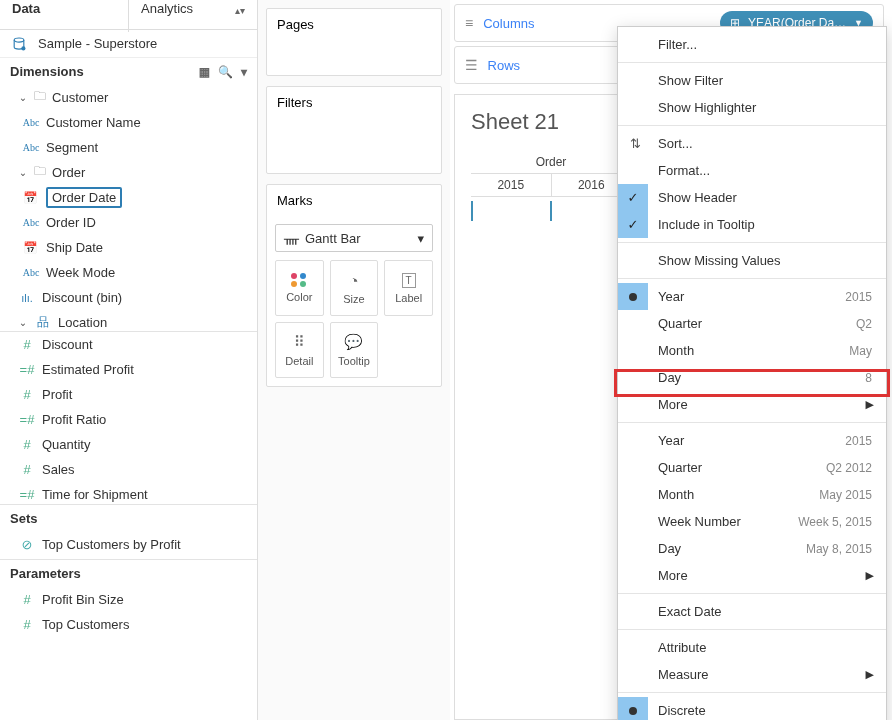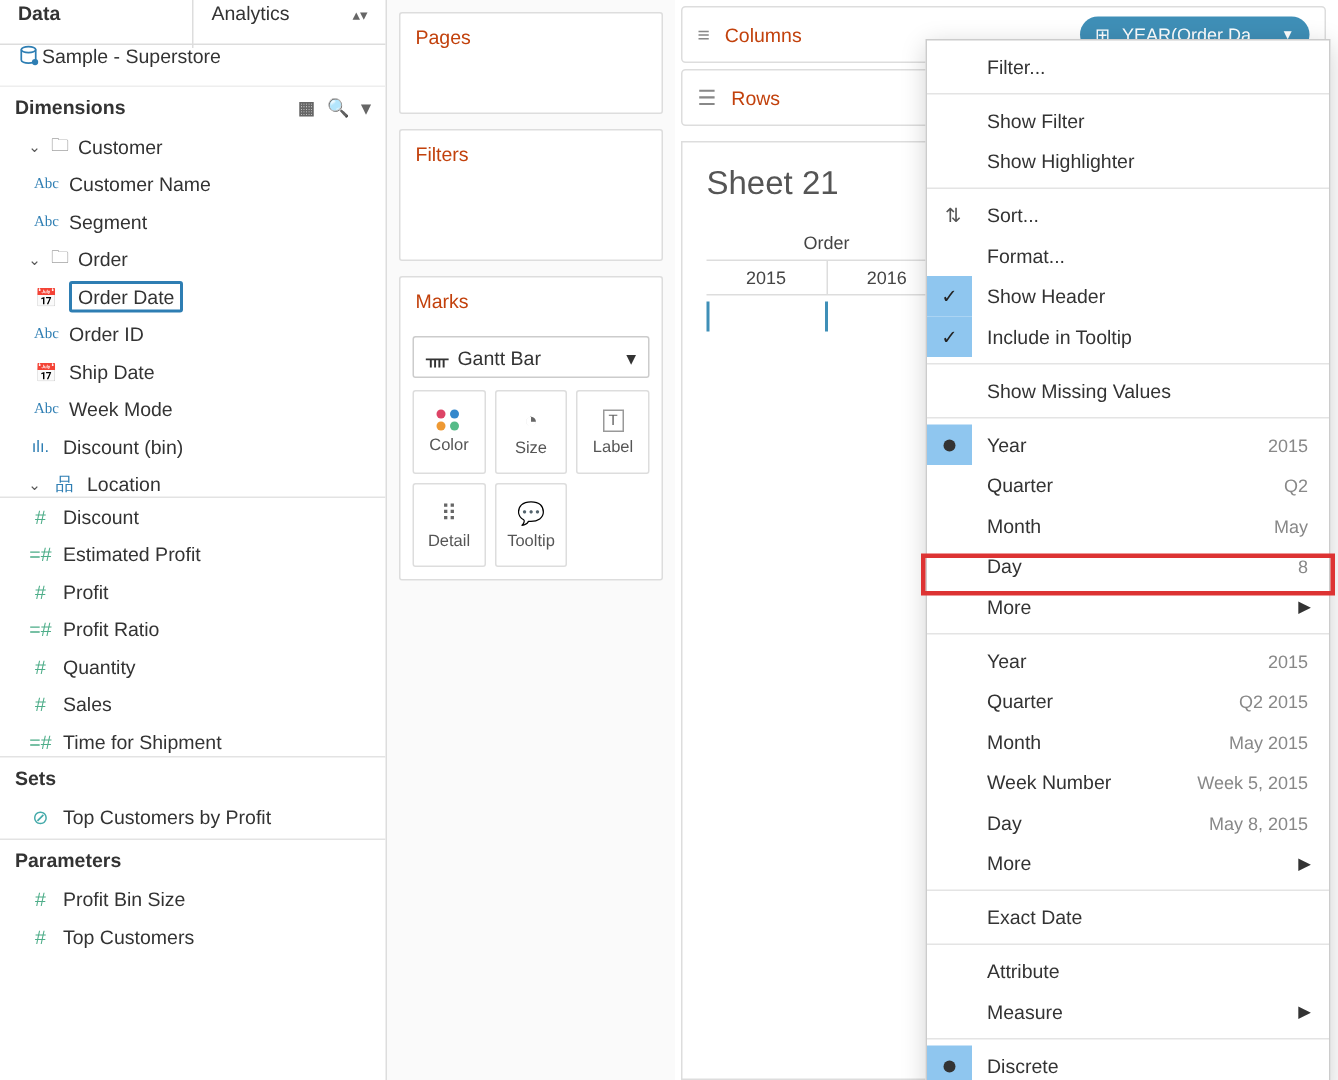--- a/index.html
+++ b/index.html
@@ -6,21 +6,21 @@
   body { margin: 0; width: 892px; height: 720px; background: #fff; color: #333; font-size: 13px; position: relative; overflow: hidden; }
   .root { display: flex; width: 100%; height: 100%; }
 
   
   .sidebar { width: 258px; height: 100%; border-right: 1px solid #ddd; display: flex; flex-direction: column; position: relative; }
   .tabs { display: flex; height: 30px; border-bottom: 1px solid #ddd; }
   .tab { flex: 1; display: flex; align-items: flex-end; padding: 16px 12px; cursor: pointer; }
   .tab.active { font-weight: bold; }
   .tab-analytics { justify-content: space-between; border-left: 1px solid #ddd; }
   .updown { font-size: 10px; color: #666; }
-  .ds-row { height: 28px; display: flex; align-items: flex-start; padding: 0 12px; gap: 2px; border-bottom: 1px solid #eee; }
+  .ds-row { height: 28px; display: flex; align-items: center; padding: 0 12px; gap: 12px; border-bottom: 1px solid #eee; }
   .cyl { width: 14px; height: 14px; }
   .section-header { display: flex; align-items: center; justify-content: space-between; padding: 6px 10px; font-weight: bold; }
   .section-header .tools { display: flex; gap: 8px; color: #666; font-size: 12px; }
   .tree { overflow-y: auto; flex: 0 0 auto; }
   .tree.scroll { height: 244px; overflow-y: scroll; }
   .item { display: flex; align-items: center; height: 25px; padding-left: 8px; gap: 6px; cursor: pointer; }
   .item.level1 { padding-left: 18px; }
   .item.level2 { padding-left: 22px; }
   .caret { width: 10px; text-align: center; font-size: 10px; color: #555; }
   .folder { font-size: 12px; color: #777; }
@@ -33,36 +33,36 @@
   .highlighted { border: 2px solid #2e7eb3; border-radius: 2px; padding: 1px 4px; }
   .measure-tree { overflow-y: scroll; height: 170px; }
   .measure-tree::-webkit-scrollbar, .tree.scroll::-webkit-scrollbar { width: 16px; }
   .measure-tree::-webkit-scrollbar-thumb, .tree.scroll::-webkit-scrollbar-thumb { background: #ccc; }
   .measure-tree::-webkit-scrollbar-track, .tree.scroll::-webkit-scrollbar-track { background: #f2f2f2; }
   .sep { border-top: 1px solid #e3e3e3; margin-top: 2px; }
 
   
   .midcol { width: 192px; display: flex; flex-direction: column; gap: 10px; padding: 8px; background: #fafafa; }
   .card { border: 1px solid #ddd; background: #fff; border-radius: 2px; }
-  .card-title { padding: 8px 10px; color: #c2410c; }
+  .card-title { padding: 8px 10px; color: #000000; }
   .marks-body { padding: 8px; }
   .dropdown { display: flex; align-items: center; justify-content: space-between; border: 1px solid #ccc; height: 28px; padding: 0 8px; border-radius: 2px; color: #333; }
   .mark-grid { display: grid; grid-template-columns: repeat(3, 1fr); gap: 6px; margin-top: 8px; }
   .mark-cell { border: 1px solid #ddd; border-radius: 2px; height: 56px; display: flex; flex-direction: column; align-items: center; justify-content: center; font-size: 11px; color: #555; gap: 4px; }
   .mark-cell span.icon { font-size: 15px; color: #666; }
   .colordots { display: grid; grid-template-columns: repeat(2,1fr); gap: 2px; width: 16px; }
   .colordots i { width: 6px; height: 6px; border-radius: 50%; display: block; }
   .mark-grid-2 { display: grid; grid-template-columns: repeat(3,1fr); gap: 6px; margin-top: 6px; }
   .mark-grid-2 .mark-cell:last-child { border: none; }
 
   
   .worksheet { flex: 1; display: flex; flex-direction: column; }
   .shelf { display: flex; align-items: center; height: 38px; border: 1px solid #ddd; margin: 4px 8px 0 4px; border-radius: 3px; padding: 0 10px; gap: 10px; background: #fff; }
   .shelf-icon { color: #888; font-size: 14px; }
-  .shelf-label { color: #c2410c; }
+  .shelf-label { color: #3b82f6; }
   .pill { background: #3f8fb7; color: #fff; border-radius: 14px; height: 24px; display: inline-flex; align-items: center; padding: 0 10px; gap: 8px; font-size: 12px; }
   .pill .plus { font-size: 12px; }
   .pill .dd { font-size: 9px; }
   .sheet-area { margin: 10px 8px 0 4px; border: 1px solid #ddd; flex: 1; padding: 14px 16px; }
   .sheet-title { font-size: 22px; color: #555; font-weight: 400; }
   .axis-title { text-align: center; margin-top: 20px; color: #444; font-size: 12px; }
   .axis-row { display: flex; border-top: 1px solid #ddd; border-bottom: 1px solid #ddd; margin-top: 4px; }
   .axis-cell { flex: 1; text-align: center; padding: 4px 0; color: #444; font-size: 12px; }
   .axis-cell + .axis-cell { border-left: 1px solid #ddd; }
   .gantt-row { height: 28px; display: flex; position: relative; }
@@ -357,21 +357,21 @@
       <span>More</span>
       <span class="sub">▶</span>
     </div>
   <div class="cm-sep"></div>
   <div class="cm-item">
       <span>Year</span>
       <span class="rv">2015</span>
     </div>
   <div class="cm-item">
       <span>Quarter</span>
-      <span class="rv">Q2 2015</span>
+      <span class="rv">Q2 2012</span>
     </div>
   <div class="cm-item">
       <span>Month</span>
       <span class="rv">May 2015</span>
     </div>
   <div class="cm-item">
       <span>Week Number</span>
       <span class="rv">Week 5, 2015</span>
     </div>
   <div class="cm-item">

